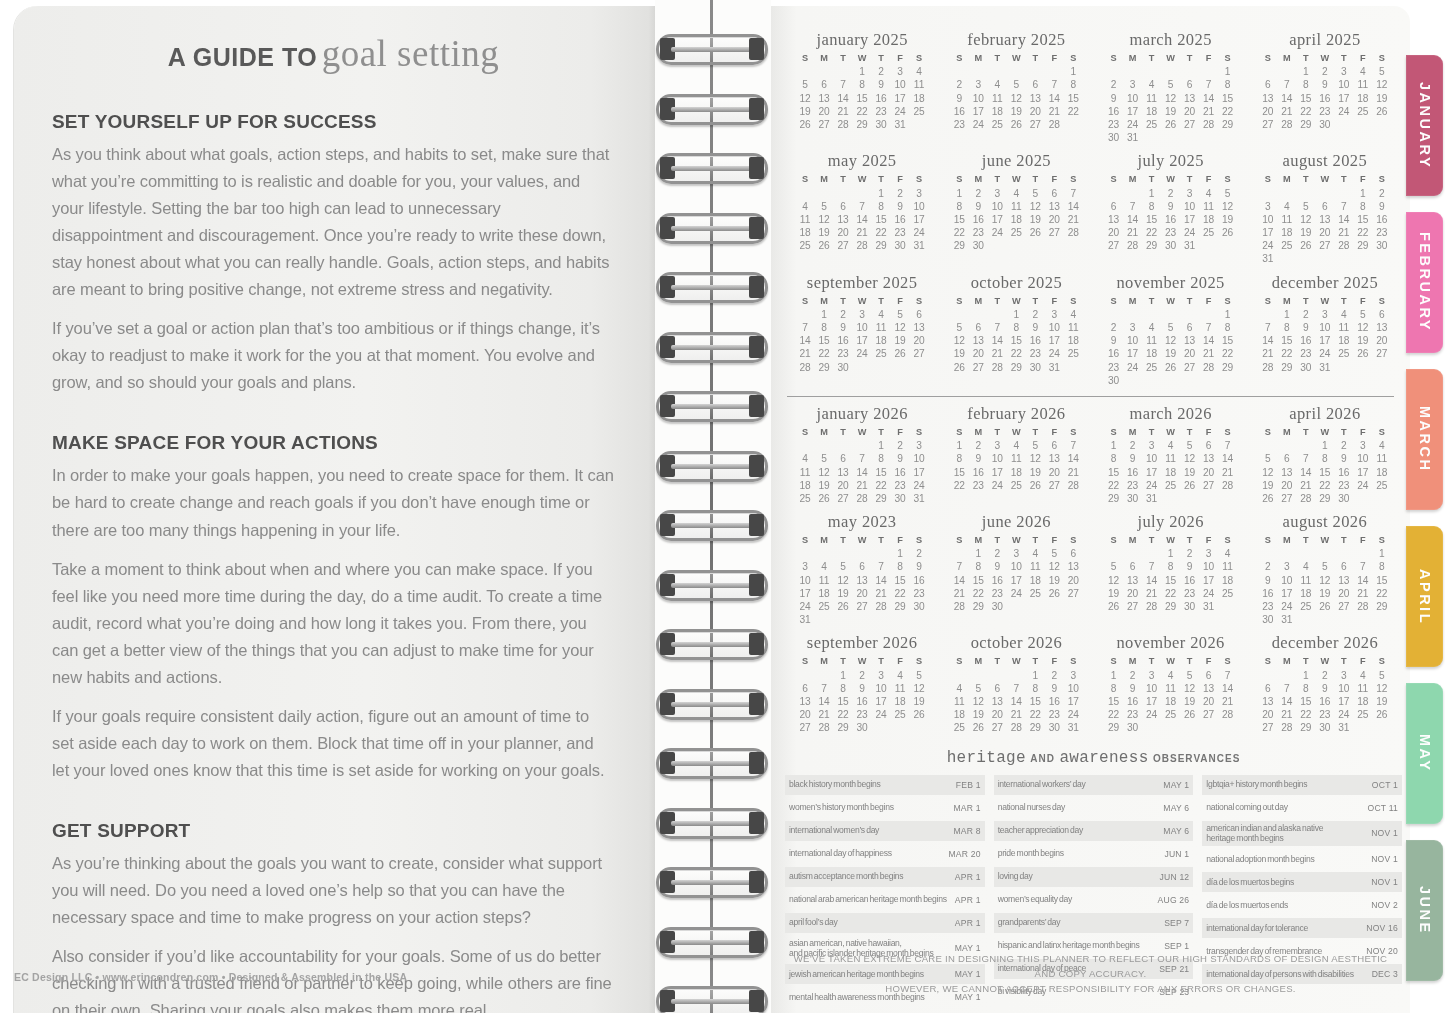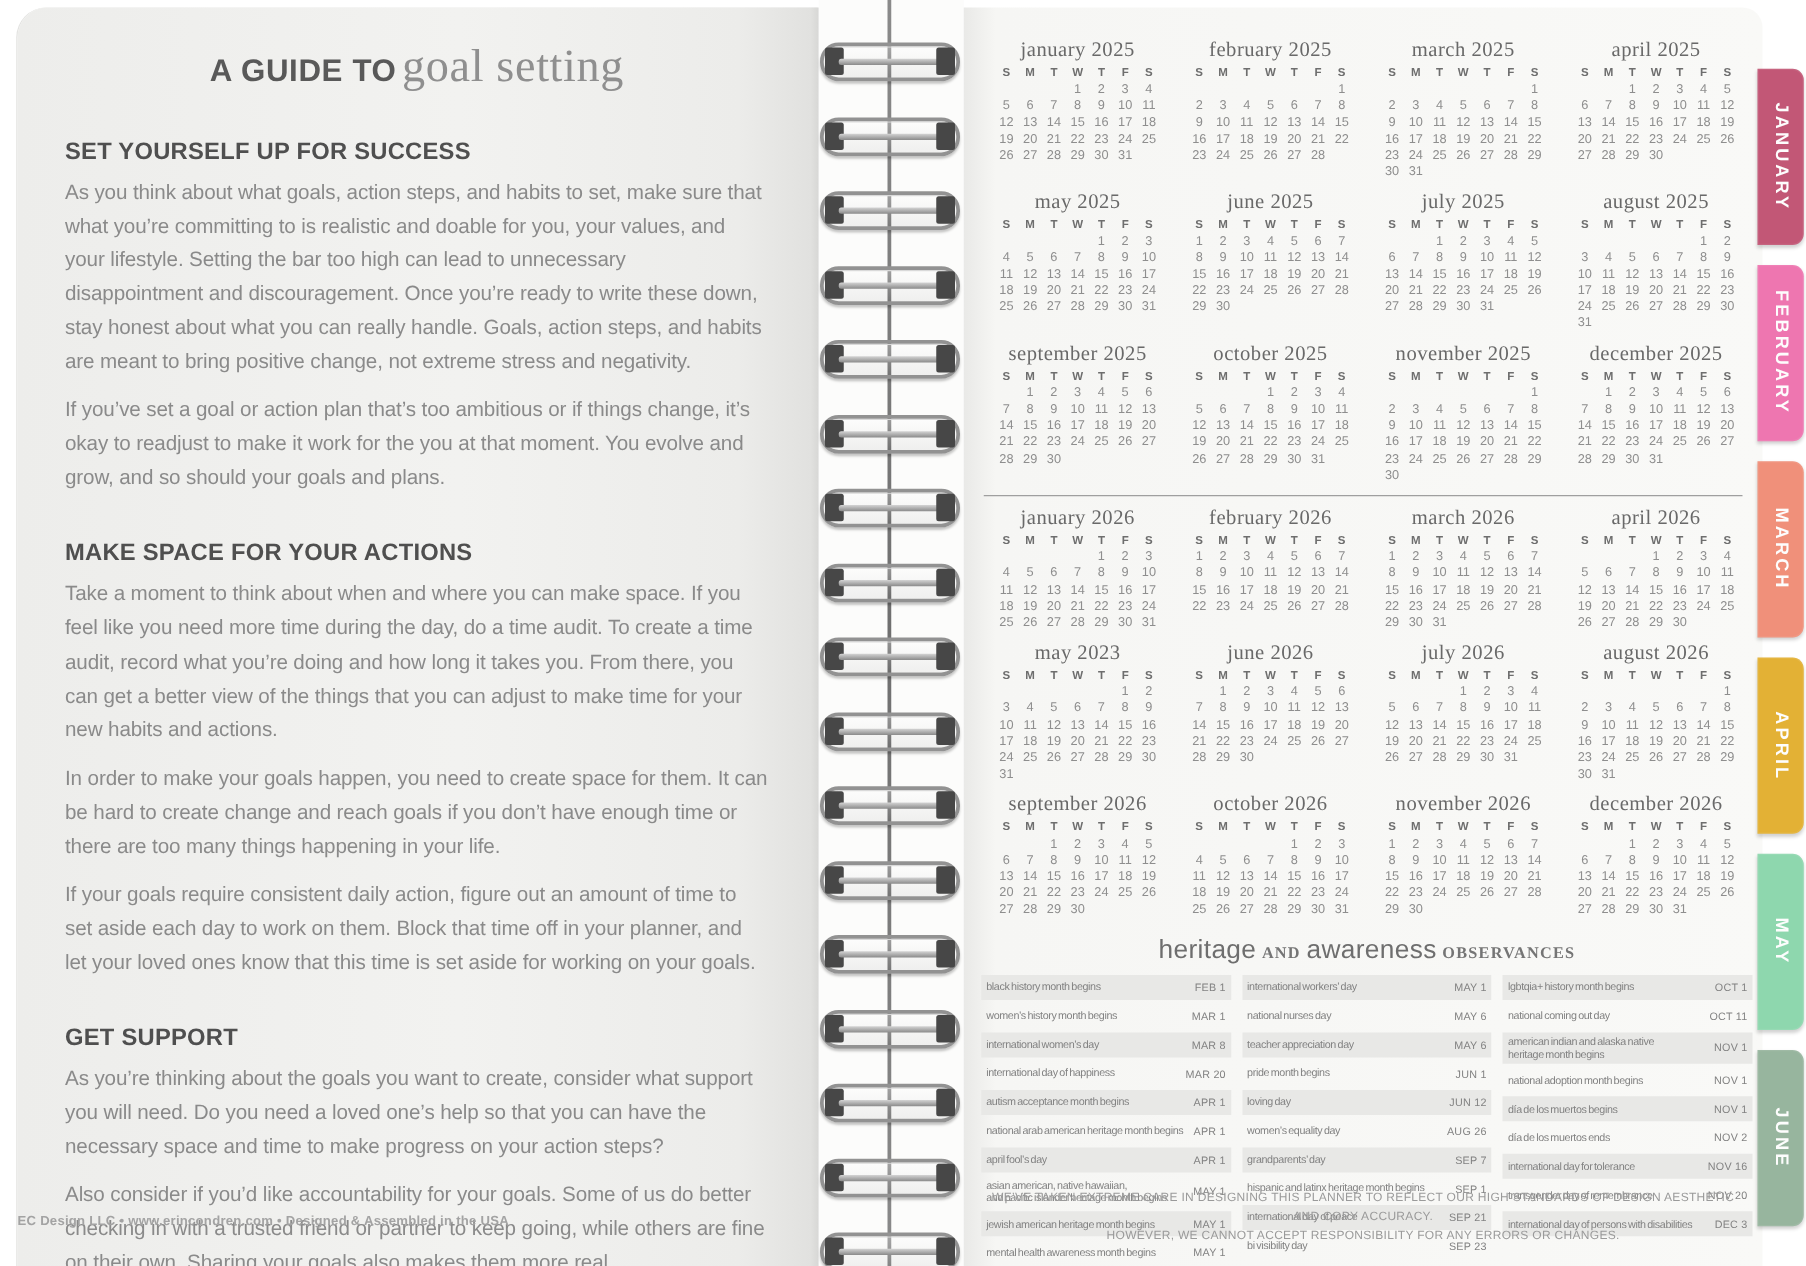--- a/index.html
+++ b/index.html
@@ -56,22 +56,22 @@
     text-align:center;font-family:Liberation Serif, serif;font-size:16.5px;
     color:#696969;letter-spacing:.4px;margin-bottom:2px;
   }
   .cal-grid{display:grid;grid-template-columns:repeat(7,19px);justify-content:center;}
   .cal-grid span{height:13.2px;line-height:13.2px;text-align:center;font-size:10.2px;color:#8e8e8e;}
   .cal-grid .dow{font-weight:700;font-size:9.2px;color:#6e6e6e;}
   .year-divider{border:none;border-top:1px solid #9f9f9f;margin:9px 8px 7px 2px;}
   
   .obs{margin-top:13px;}
   .obs-title{text-align:center;margin-bottom:8px;color:#6e6e6e;white-space:nowrap;}
-  .obs-script{font-family:Liberation Sans, sans-serif;font-size:21px;letter-spacing:.3px;}
-  .obs-caps{font-size:13px;font-weight:700;letter-spacing:1px;color:#757575;font-family:Liberation Serif, serif;}
+  .obs-script{font-family:Liberation Mono, monospace;font-size:16px;letter-spacing:.3px;}
+  .obs-caps{font-size:10px;font-weight:700;letter-spacing:1px;color:#757575;}
   .obs-cols{display:flex;gap:9px;align-items:flex-start;}
   .obs-col{flex:1;min-width:0;}
   .obs-row{
     display:flex;justify-content:space-between;align-items:center;
     min-height:16px;padding:2px 4px;margin-bottom:3px;
   }
   .obs-row.shaded{background:#e8e8e6;}
   .obs-name{
     flex:1;font-size:8.6px;color:#828282;line-height:1.25;
     letter-spacing:-.3px;word-spacing:-.8px;white-space:pre-line;padding-right:3px;
@@ -99,22 +99,22 @@
 <div class="page-left">
   <div class="page-title">
     <span class="title-caps">A GUIDE TO</span>
     <span class="title-script">goal setting</span>
   </div>
   <div>
       <h2 class="sec-heading">SET YOURSELF UP FOR SUCCESS</h2>
       <p class="body-para">As you think about what goals, action steps, and habits to set, make sure that what you’re committing to is realistic and doable for you, your values, and your lifestyle. Setting the bar too high can lead to unnecessary disappointment and discouragement. Once you’re ready to write these down, stay honest about what you can really handle. Goals, action steps, and habits are meant to bring positive change, not extreme stress and negativity.</p>
       <p class="body-para">If you’ve set a goal or action plan that’s too ambitious or if things change, it’s okay to readjust to make it work for the you at that moment. You evolve and grow, and so should your goals and plans.</p>
       <h2 class="sec-heading">MAKE SPACE FOR YOUR ACTIONS</h2>
+      <p class="body-para">In order to make your goals happen, you need to create space for them. It can be hard to create change and reach goals if you don’t have enough time or there are too many things happening in your life.</p>
       <p class="body-para">Take a moment to think about when and where you can make space. If you feel like you need more time during the day, do a time audit. To create a time audit, record what you’re doing and how long it takes you. From there, you can get a better view of the things that you can adjust to make time for your new habits and actions.</p>
-      <p class="body-para">In order to make your goals happen, you need to create space for them. It can be hard to create change and reach goals if you don’t have enough time or there are too many things happening in your life.</p>
       <p class="body-para">If your goals require consistent daily action, figure out an amount of time to set aside each day to work on them. Block that time off in your planner, and let your loved ones know that this time is set aside for working on your goals.</p>
       <h2 class="sec-heading">GET SUPPORT</h2>
       <p class="body-para">As you’re thinking about the goals you want to create, consider what support you will need. Do you need a loved one’s help so that you can have the necessary space and time to make progress on your action steps?</p>
       <p class="body-para">Also consider if you’d like accountability for your goals. Some of us do better checking in with a trusted friend or partner to keep going, while others are fine on their own. Sharing your goals also makes them more real.</p>
     </div>
   <div class="page-footer">EC Design LLC • www.erincondren.com • Designed &amp; Assembled in the USA</div>
 </div>
 
 <div class="spine">
   <div class="spine-rule"></div>

